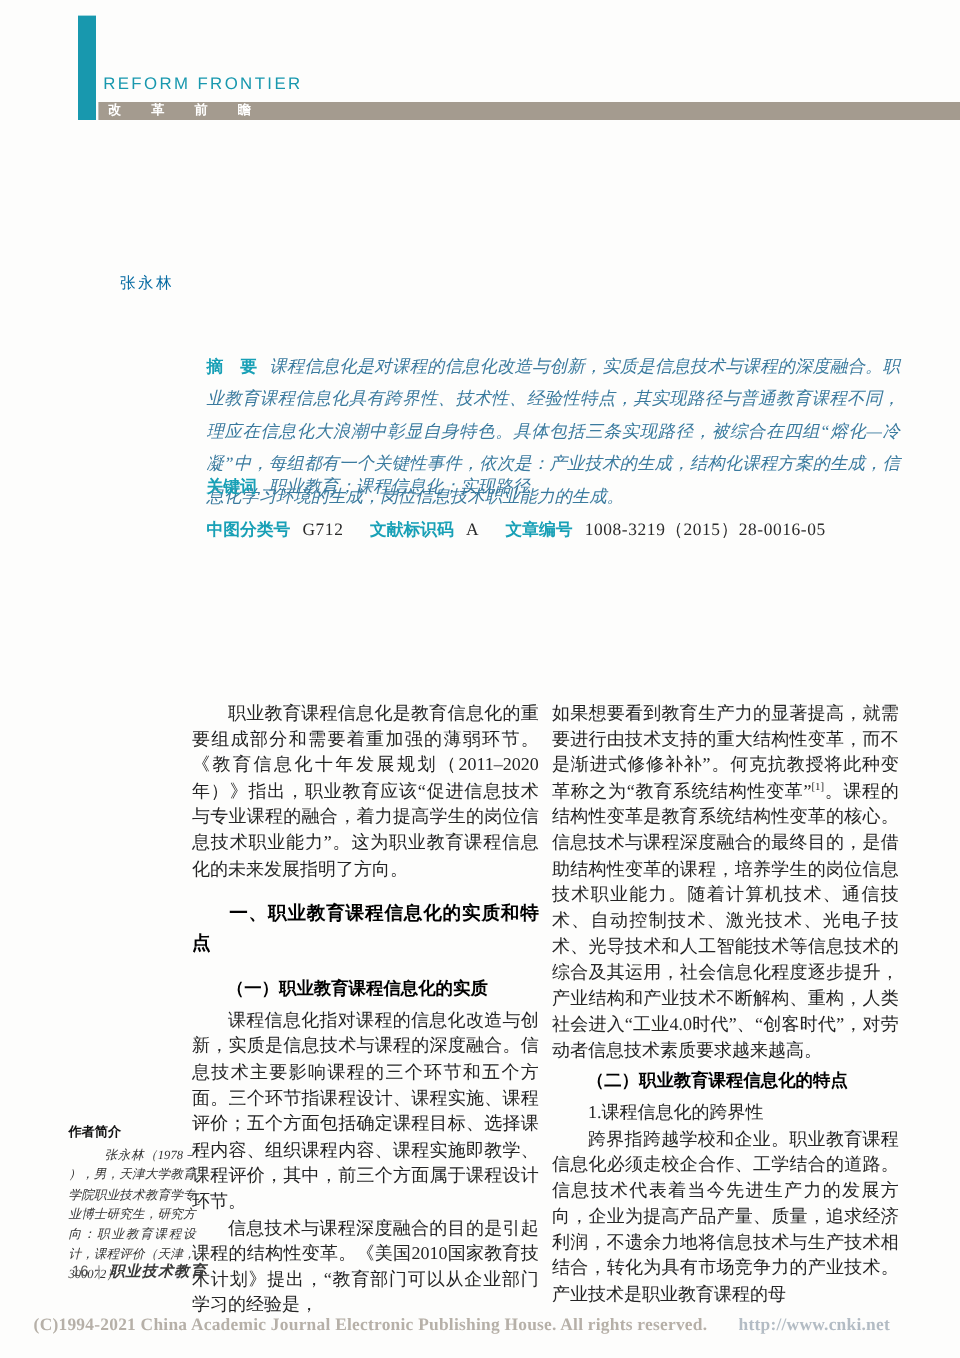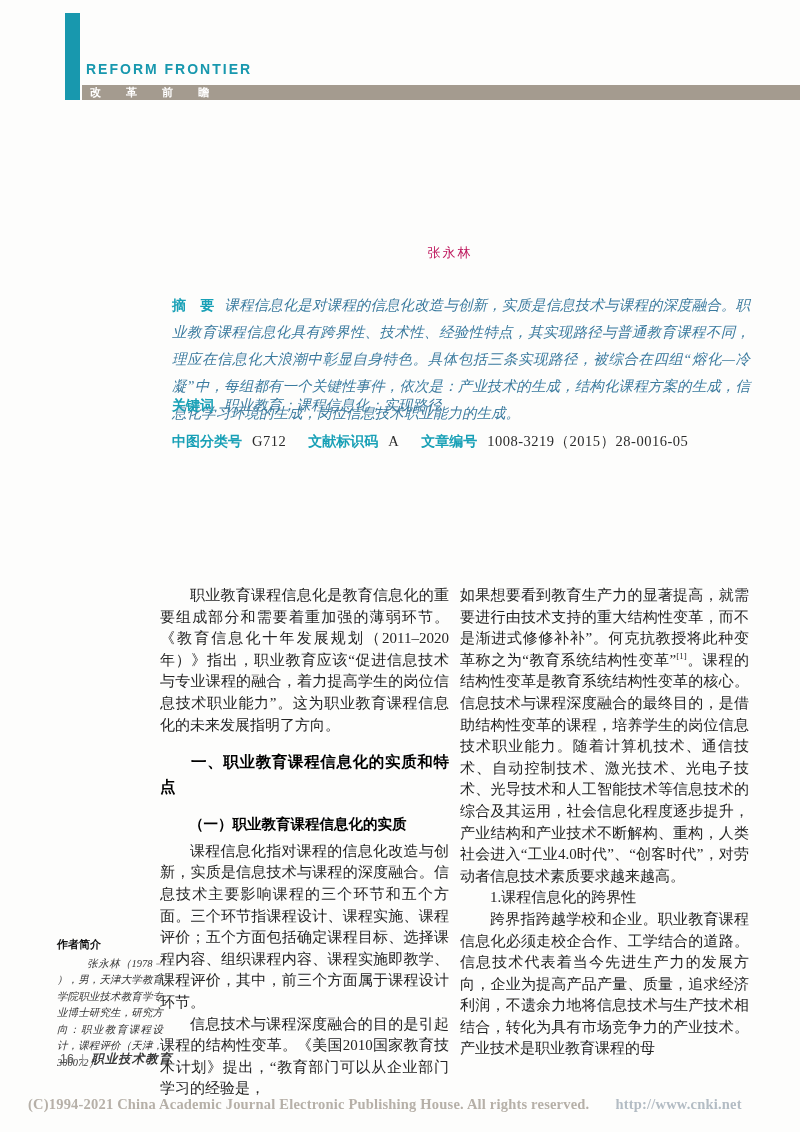--- a/index.html
+++ b/index.html
@@ -9,39 +9,39 @@
     background:#fdfdfc; overflow:hidden;
     font-family:"Liberation Serif","DejaVu Serif",serif;
     color:#262626;
   }
 
   
   .accent-bar { position:absolute; left:65px; top:13px; width:15px; height:87px; background:#1898ae; }
   .section-en {
     position:absolute; left:86px; top:61px;
     font-family:"Liberation Sans","DejaVu Sans",sans-serif;
-    font-weight:bold; font-size:14px; letter-spacing:2px; color:#1898ae;text-align:right;
+    font-weight:normal; font-size:14px; letter-spacing:2px; color:#1898ae;text-align:right;
   }
   .section-zh-bar {
     position:absolute; left:82px; top:85px; width:718px; height:15px;
     background:#a49b8f; color:#ffffff;
     font-family:"Liberation Sans","DejaVu Sans",sans-serif;
     font-size:11px; font-weight:bold; letter-spacing:11px;
     line-height:15px; padding-left:8px;
   }
 
   
   .title {
     position:absolute; left:100px; top:146px; width:700px; text-align:center;
     font-family:"Liberation Sans","DejaVu Sans",sans-serif;
     font-weight:bold; font-size:33px; letter-spacing:1px; color:#111;
   }
   .author {
-    position:absolute; left:100px; top:244px; width:700px; text-align:center;
-    font-size:13px; color:#be185d; letter-spacing:2px;
+    position:absolute; left:100px; top:227px; width:700px; 
+    font-size:13px; color:#0369a1; letter-spacing:2px;
   }
 
   
   .meta { position:absolute; left:172px; width:578px; text-align:justify; }
   .meta-label {
     font-family:"Liberation Sans","DejaVu Sans",sans-serif;
     font-weight:bold; font-style:normal; font-size:14px; color:#18a0b6;
     margin-right:10px;
   }
   .abstract { top:292px; font-size:14.5px; line-height:27px; }
@@ -124,20 +124,21 @@
   <div class="col col-left">
     <p>职业教育课程信息化是教育信息化的重要组成部分和需要着重加强的薄弱环节。《教育信息化十年发展规划（2011–2020年）》指出，职业教育应该“促进信息技术与专业课程的融合，着力提高学生的岗位信息技术职业能力”。这为职业教育课程信息化的未来发展指明了方向。</p>
     <div class="h1">一、职业教育课程信息化的实质和特点</div>
     <div class="h2">（一）职业教育课程信息化的实质</div>
     <p>课程信息化指对课程的信息化改造与创新，实质是信息技术与课程的深度融合。信息技术主要影响课程的三个环节和五个方面。三个环节指课程设计、课程实施、课程评价；五个方面包括确定课程目标、选择课程内容、组织课程内容、课程实施即教学、课程评价，其中，前三个方面属于课程设计环节。</p>
     <p>信息技术与课程深度融合的目的是引起课程的结构性变革。《美国2010国家教育技术计划》提出，“教育部门可以从企业部门学习的经验是，</p>
   </div>
 
   <div class="col col-right">
     <p style="text-indent:0"><span>如果想要看到教育生产力的显著提高，就需要进行由技术支持的重大结构性变革，而不是渐进式修修补补”。何克抗教授将此种变革称之为“教育系统结构性变革”</span><sup class="ref">[1]</sup><span>。课程的结构性变革是教育系统结构性变革的核心。信息技术与课程深度融合的最终目的，是借助结构性变革的课程，培养学生的岗位信息技术职业能力。随着计算机技术、通信技术、自动控制技术、激光技术、光电子技术、光导技术和人工智能技术等信息技术的综合及其运用，社会信息化程度逐步提升，产业结构和产业技术不断解构、重构，人类社会进入“工业4.0时代”、“创客时代”，对劳动者信息技术素质要求越来越高。</span></p>
+    <div class="h2">（二）职业教育课程信息化的特点</div>
     <p>1.课程信息化的跨界性</p>
     <p>跨界指跨越学校和企业。职业教育课程信息化必须走校企合作、工学结合的道路。信息技术代表着当今先进生产力的发展方向，企业为提高产品产量、质量，追求经济利润，不遗余力地将信息技术与生产技术相结合，转化为具有市场竞争力的产业技术。产业技术是职业教育课程的母</p>
   </div>
 
   <div class="bio">
     <span class="bio-label">作者简介</span>
     <span class="bio-text">张永林（1978－ ），男，天津大学教育学院职业技术教育学专业博士研究生，研究方向：职业教育课程设计，课程评价（天津，300072）</span>
   </div>
 
   <div class="pagefoot">

